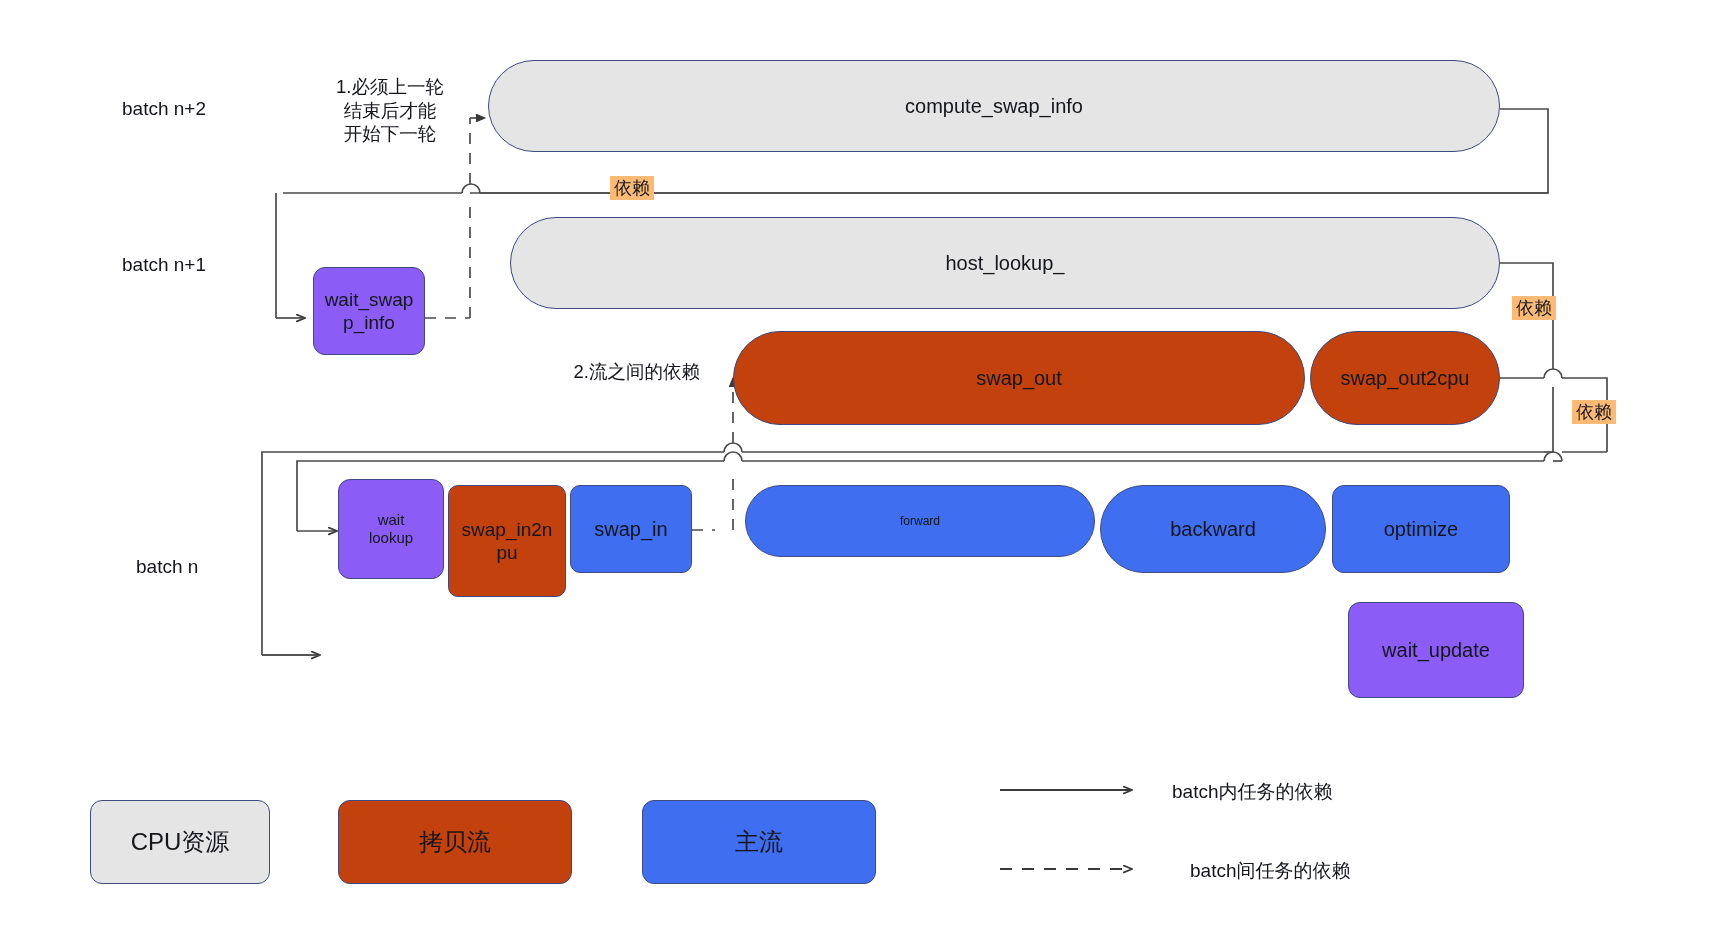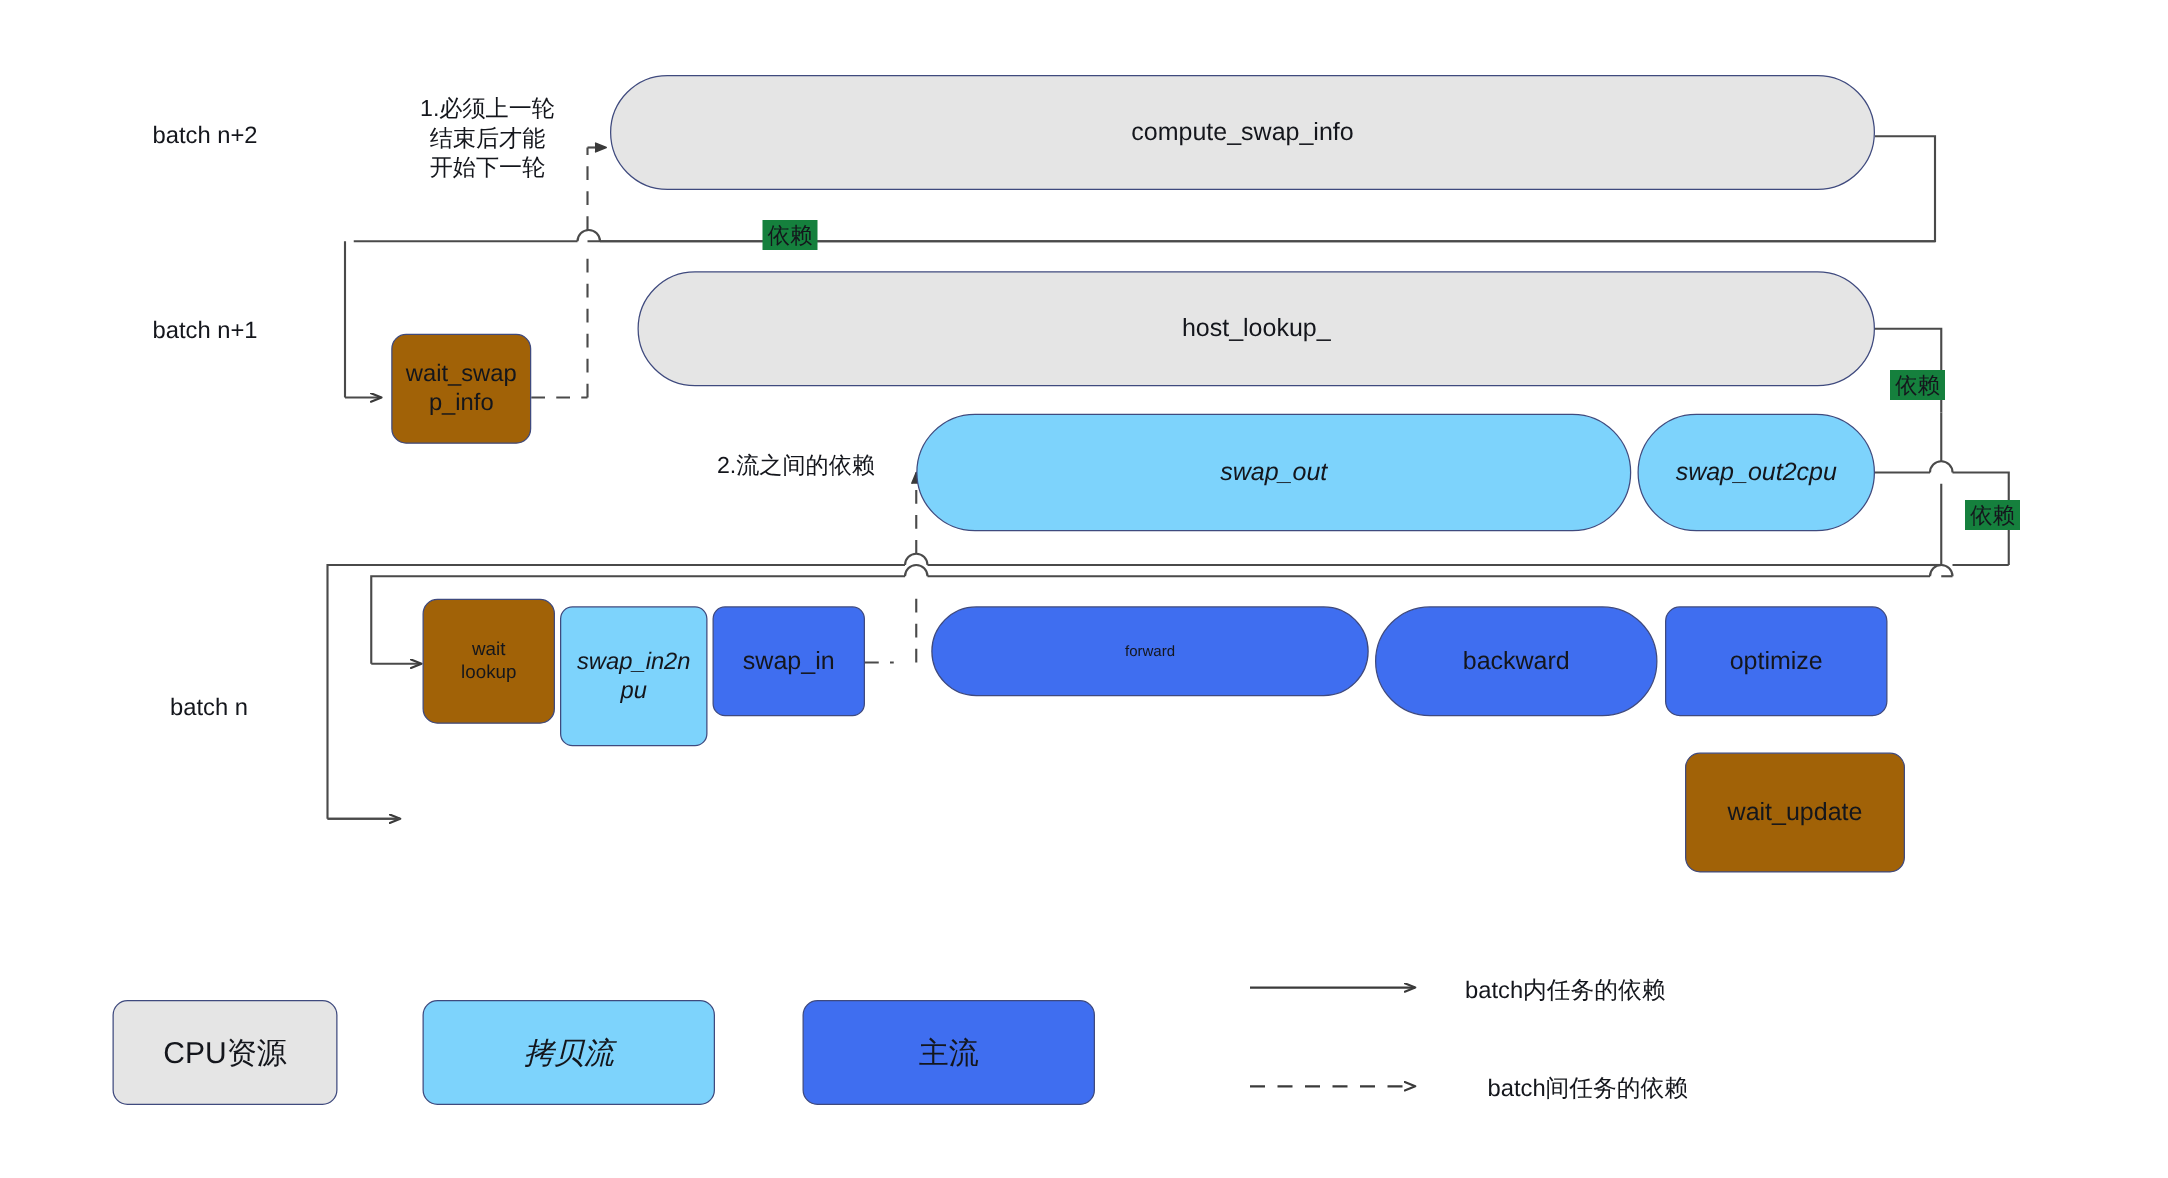--- a/index.html
+++ b/index.html
@@ -26,23 +26,23 @@
     display: flex;
     align-items: center;
     justify-content: center;
     text-align: center;
     border: 1.6px solid #3f4a7e;
     color: #14161c;
     line-height: 1.22;
     z-index: 2;
   }
   .fill-cpu   { background: #e5e5e5; }
-  .fill-copy  { background: #7dd3fc; font-style: italic; }
+  .fill-copy  { background: #c2410c; }
   .fill-main  { background: #3f6ef0; }
-  .fill-white { background: #a16207; }
+  .fill-white { background: #8b5cf6; }
   .pill       { border-radius: 999px; }
   .rrect      { border-radius: 12px; }
   .rrect-sm   { border-radius: 10px; }
 
   .rowlabel {
     position: absolute;
     font-size: 19px;
     color: #14161c;
     white-space: nowrap;
     z-index: 2;
@@ -53,21 +53,21 @@
     color: #14161c;
     line-height: 1.28;
     text-align: center;
     white-space: pre-line;
     z-index: 3;
   }
   .edgelabel {
     position: absolute;
     font-size: 18px;
     color: #14161c;
-    background: #15803d;
+    background: #fdba74;
     padding: 0 4px;
     white-space: nowrap;
     z-index: 3;
   }
   .legend-box {
     position: absolute;
     display: flex;
     align-items: center;
     justify-content: center;
     border: 1.6px solid #3f4a7e;

